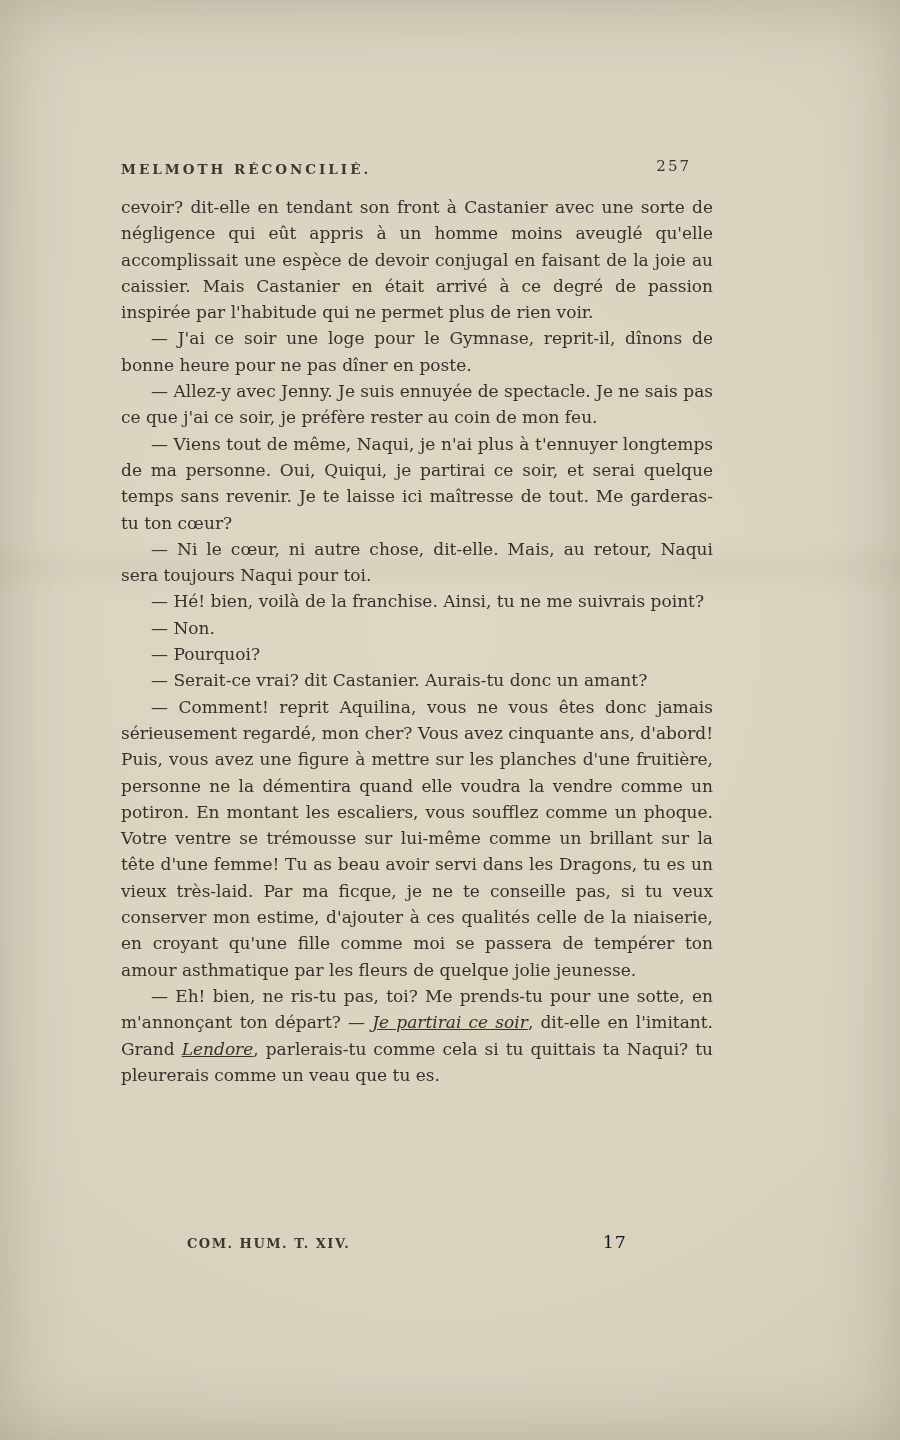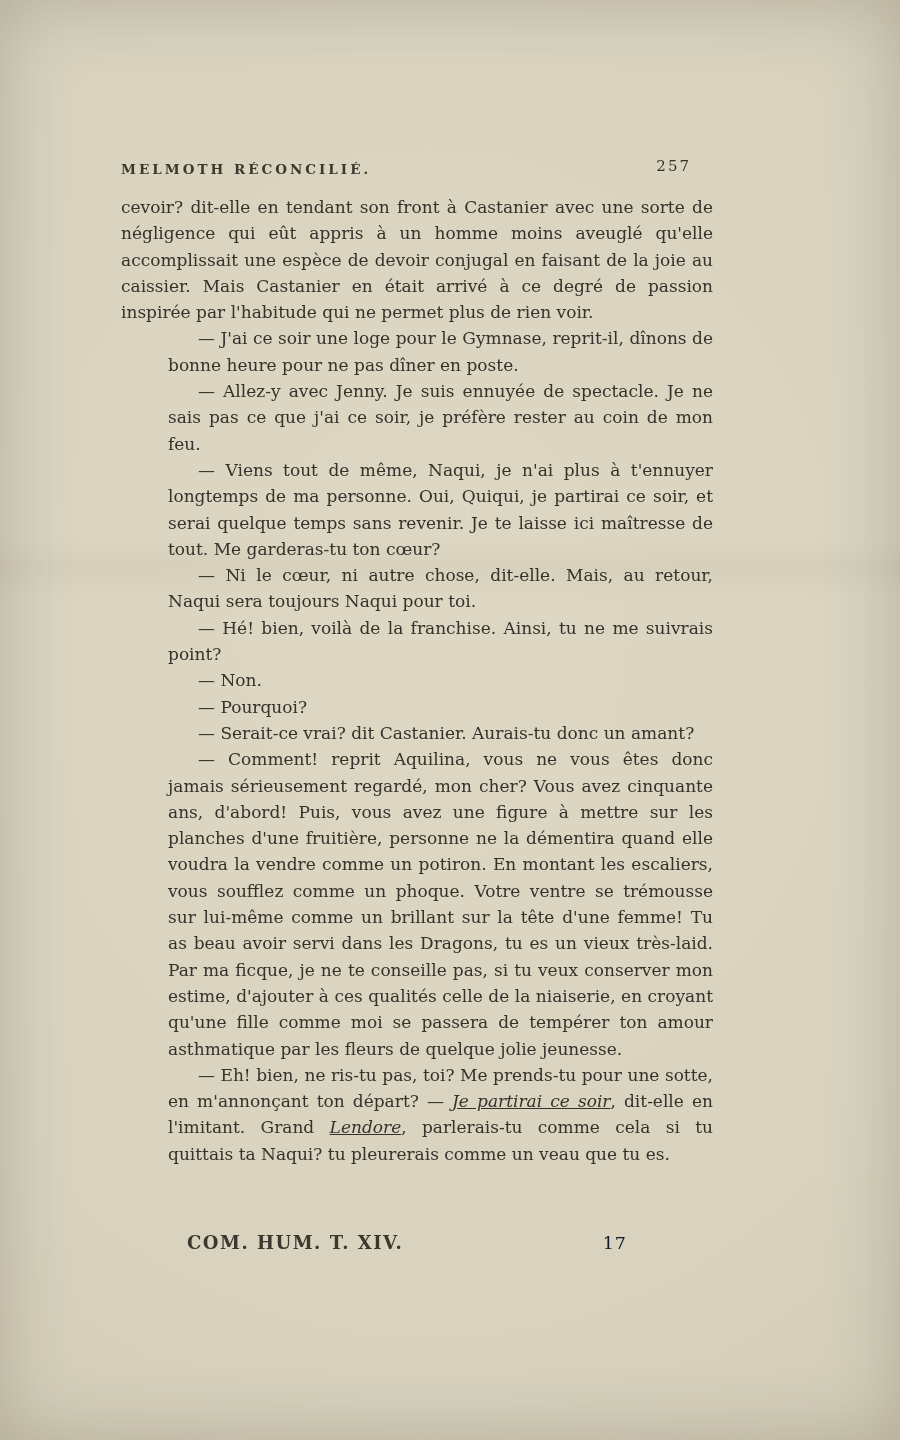--- a/index.html
+++ b/index.html
@@ -41,30 +41,30 @@
   }
 
   .text-block {
     position:absolute; left:121px; top:194px; width:592px;
     font-size:17px;
     line-height:26.3px;
     text-align:justify;
     color:#34322b;
   }
   p.para { margin:0; }
-  p.para.indent { text-indent:30px;margin-left:47px; }
+  p.para.indent { text-indent:30px; }
   .italic { font-style:italic;text-decoration:underline; }
 
   .footer {
     position:absolute; left:121px; top:1232px; width:592px;
     display:flex; justify-content:space-between; align-items:baseline;
     padding:0 86px 0 66px;
   }
   .footer-sig {
-    font-size:18px;
+    font-size:13px;
     font-weight:bold;
     letter-spacing:1.5px;
     color:#3a382f;
   }
   .footer-num {
     font-size:17.5px;
     color:#0f172a;
     letter-spacing:1px;
   }
 </style>

